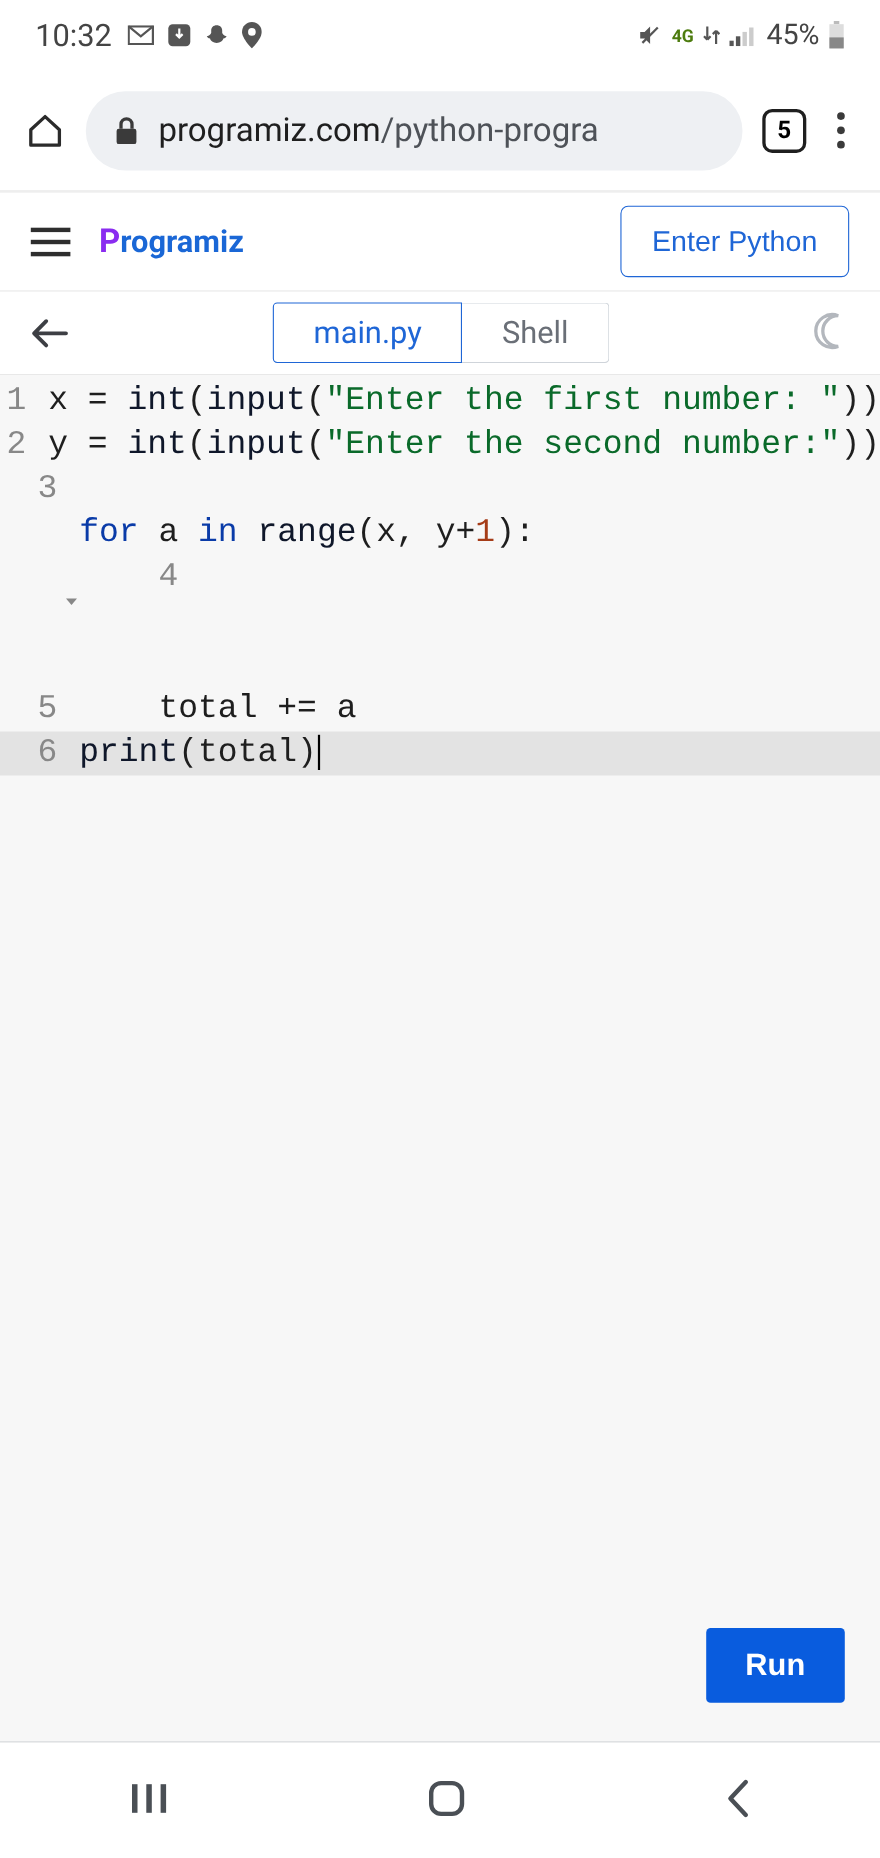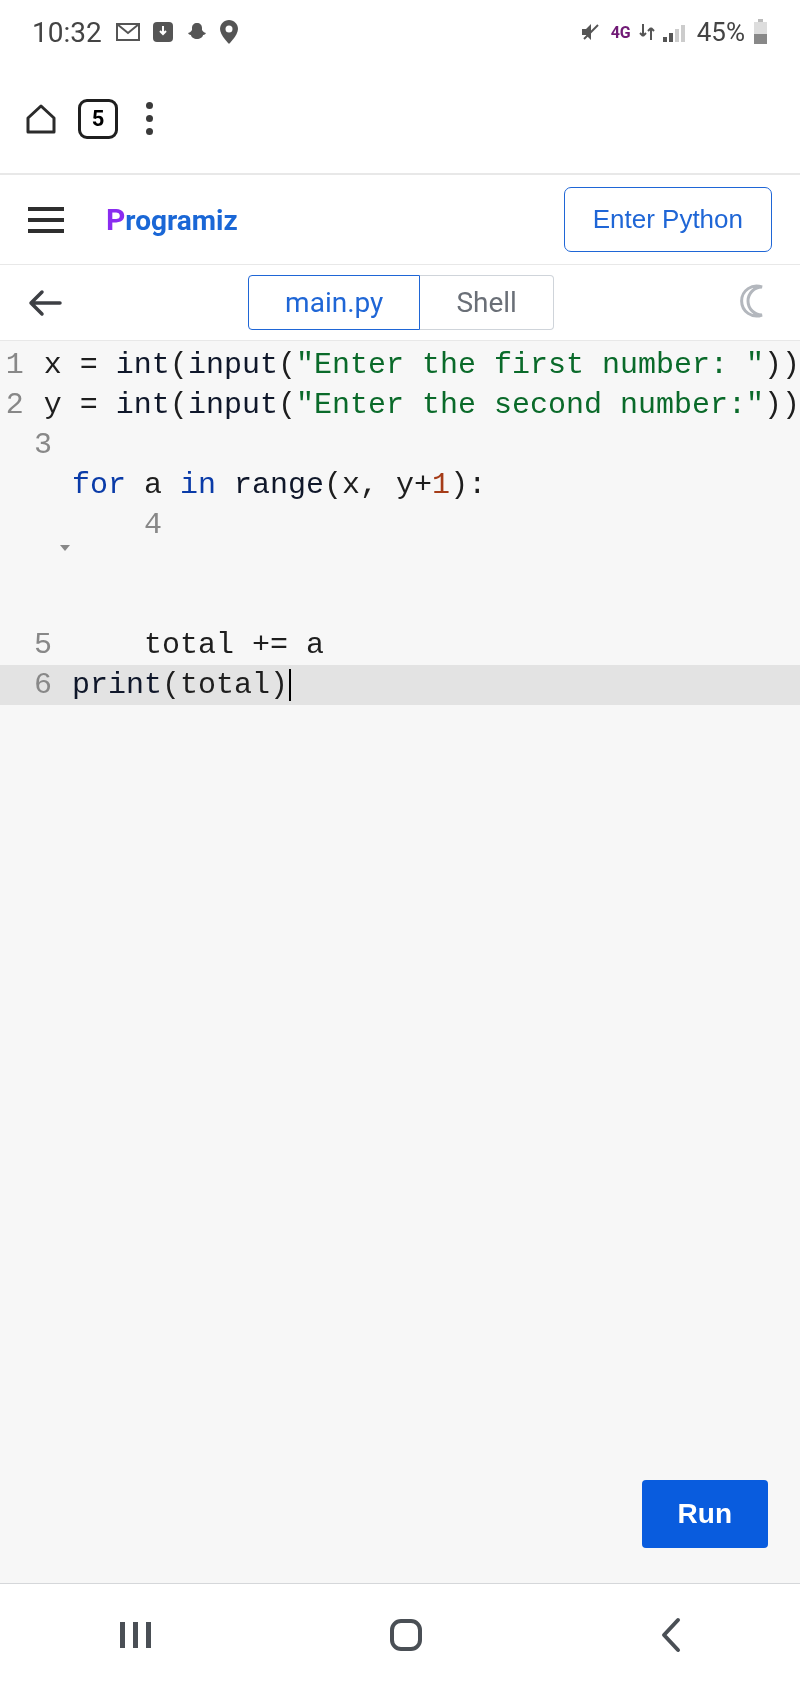--- a/index.html
+++ b/index.html
@@ -66,21 +66,21 @@
     display: flex;
     align-items: center;
     padding: 12px 28px 12px 28px;
     gap: 26px;
     border-bottom: 1px solid #e8e8e8;
     border-top: 1px solid #e8e8e8;
   }
   .hamburger { display: flex; flex-direction: column; gap: 7px; }
   .hamburger span { width: 36px; height: 4px; background: #2e2e2e; }
   .brand-block { flex: 1; }
-  .brand-name { font-size: 28px; font-weight: 700; color: #1a67d6; margin-left: 16px; }
+  .brand-name { font-size: 28px; font-weight: 700; color: #1a67d6; }
   .brand-name .p { color: #8a2cf0; font-size: 30px; }
   .brand-sub { font-size: 22px; color: #6b6f77; margin-top: 4px; }
   .learn-btn {
     border: 1.5px solid #1f66d6;
     color: #1f66d6;
     background: #fff;
     border-radius: 7px;
     padding: 16px 28px;
     font-size: 26px;
   }
@@ -212,21 +212,21 @@
       </span>
     </span>
   </div>
   <div class="status-right">
     <span class="sicon">
       <svg width="24" height="24" viewBox="0 0 24 24">
           <path d="M3 9v6h4l5 5V4L7 9H3z" fill="#555"></path>
           <path d="M19 5L5 19" stroke="#555" stroke-width="2"></path>
         </svg>
     </span>
-    <span class="sicon" style="font-size:16px;font-weight:700;color:#701a75;">
+    <span class="sicon" style="font-size:16px;font-weight:700;color:#4d7c0f;">
       <span>4G</span>
     </span>
     <span class="sicon">
       <svg width="16" height="20" viewBox="0 0 16 20">
           <path d="M4 2v12m0 0l-3-3m3 3l3-3M12 18V6m0 0l-3 3m3-3l3 3" stroke="#555" stroke-width="2" fill="none"></path>
         </svg>
     </span>
     <span class="sicon">
       <svg width="26" height="20" viewBox="0 0 26 20">
           <rect x="0" y="15" width="4" height="5" fill="#555"></rect>
@@ -244,20 +244,31 @@
         </svg>
     </span>
   </div>
 </div>
 
 <div class="browser-bar">
   <div class="home-btn">
     <svg width="38" height="38" viewBox="0 0 38 38">
         <path d="M6 18L19 6l13 12v14H6z" fill="none" stroke="#2b2b2b" stroke-width="3" stroke-linejoin="round"></path>
       </svg>
+  </div>
+  <div class="url-pill">
+    <span class="sicon">
+      <svg width="22" height="28" viewBox="0 0 22 28">
+          <rect x="2" y="12" width="18" height="14" rx="2" fill="#3a3a3a"></rect>
+          <path d="M6 12V8a5 5 0 0110 0v4" fill="none" stroke="#3a3a3a" stroke-width="3"></path>
+        </svg>
+    </span>
+    <span class="url-text">
+      <span class="url-domain">programiz.com</span><span>/python-progra</span>
+    </span>
   </div>
   <div class="tab-count">
     <span>5</span>
   </div>
   <div class="kebab">
     <span></span>
       <span></span>
       <span></span>
   </div>
 </div>

